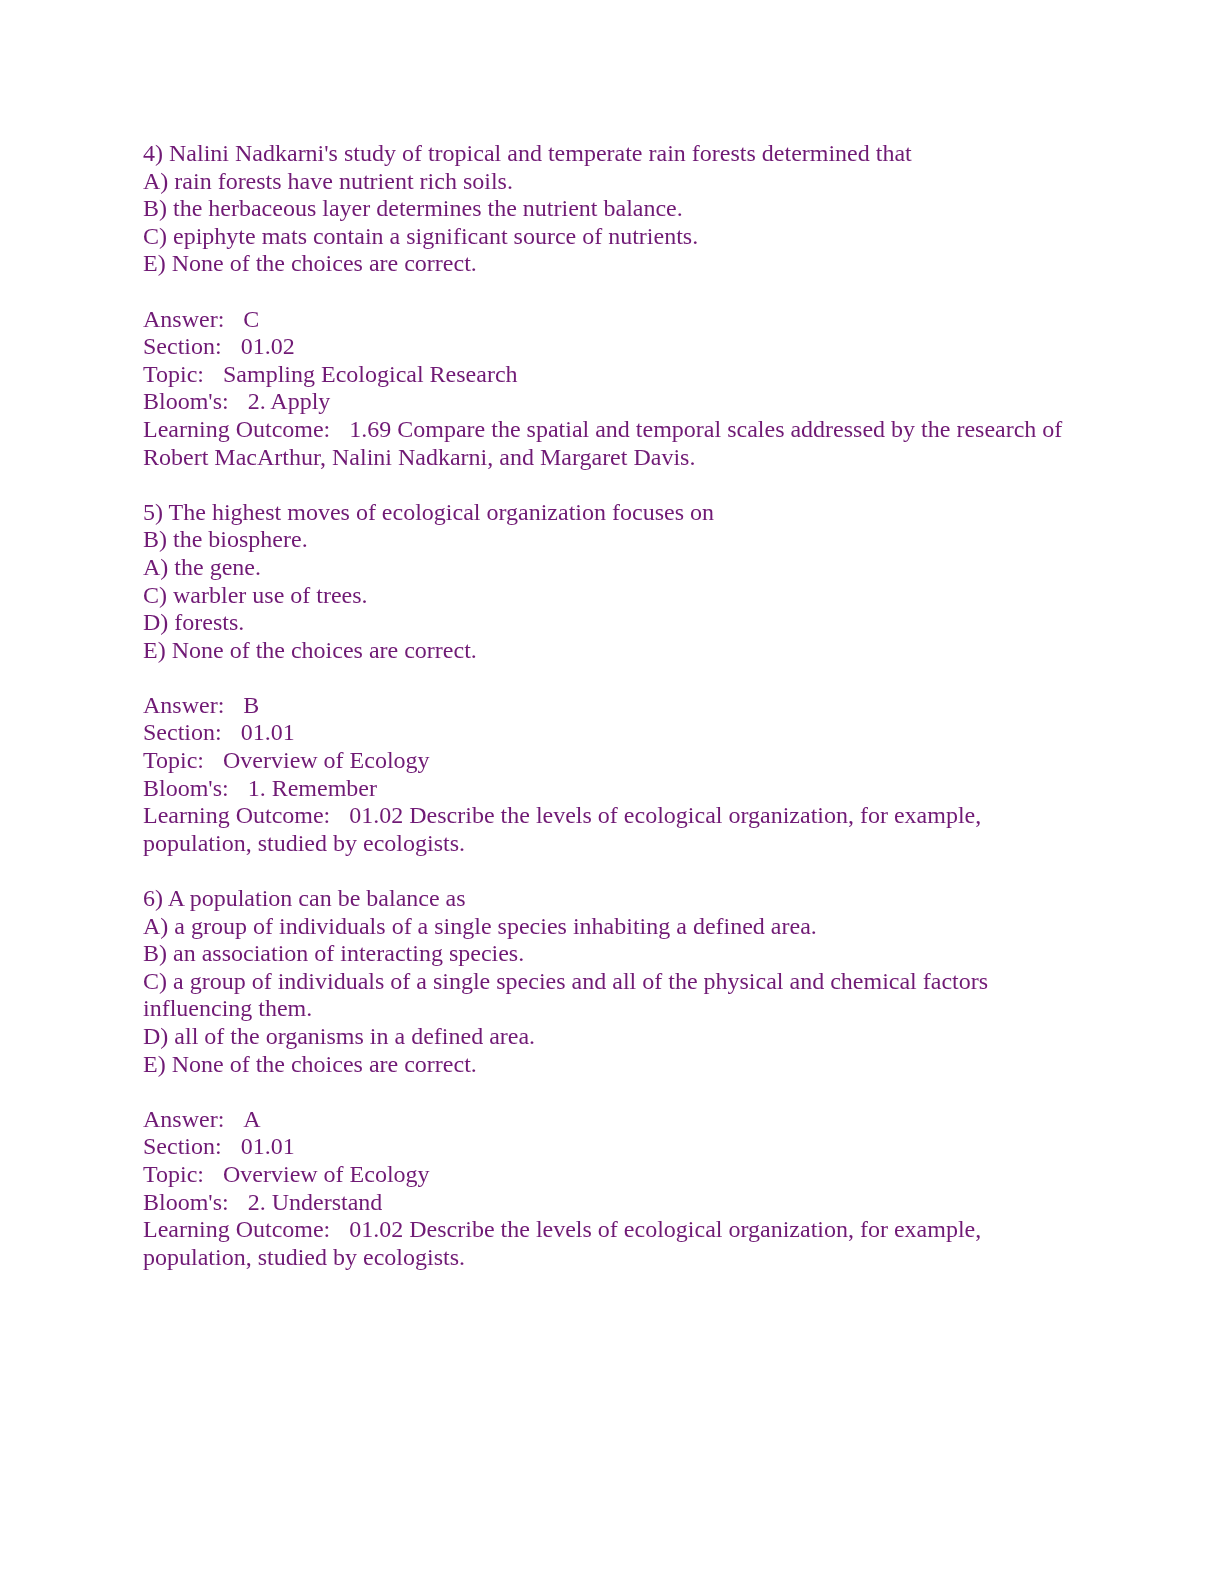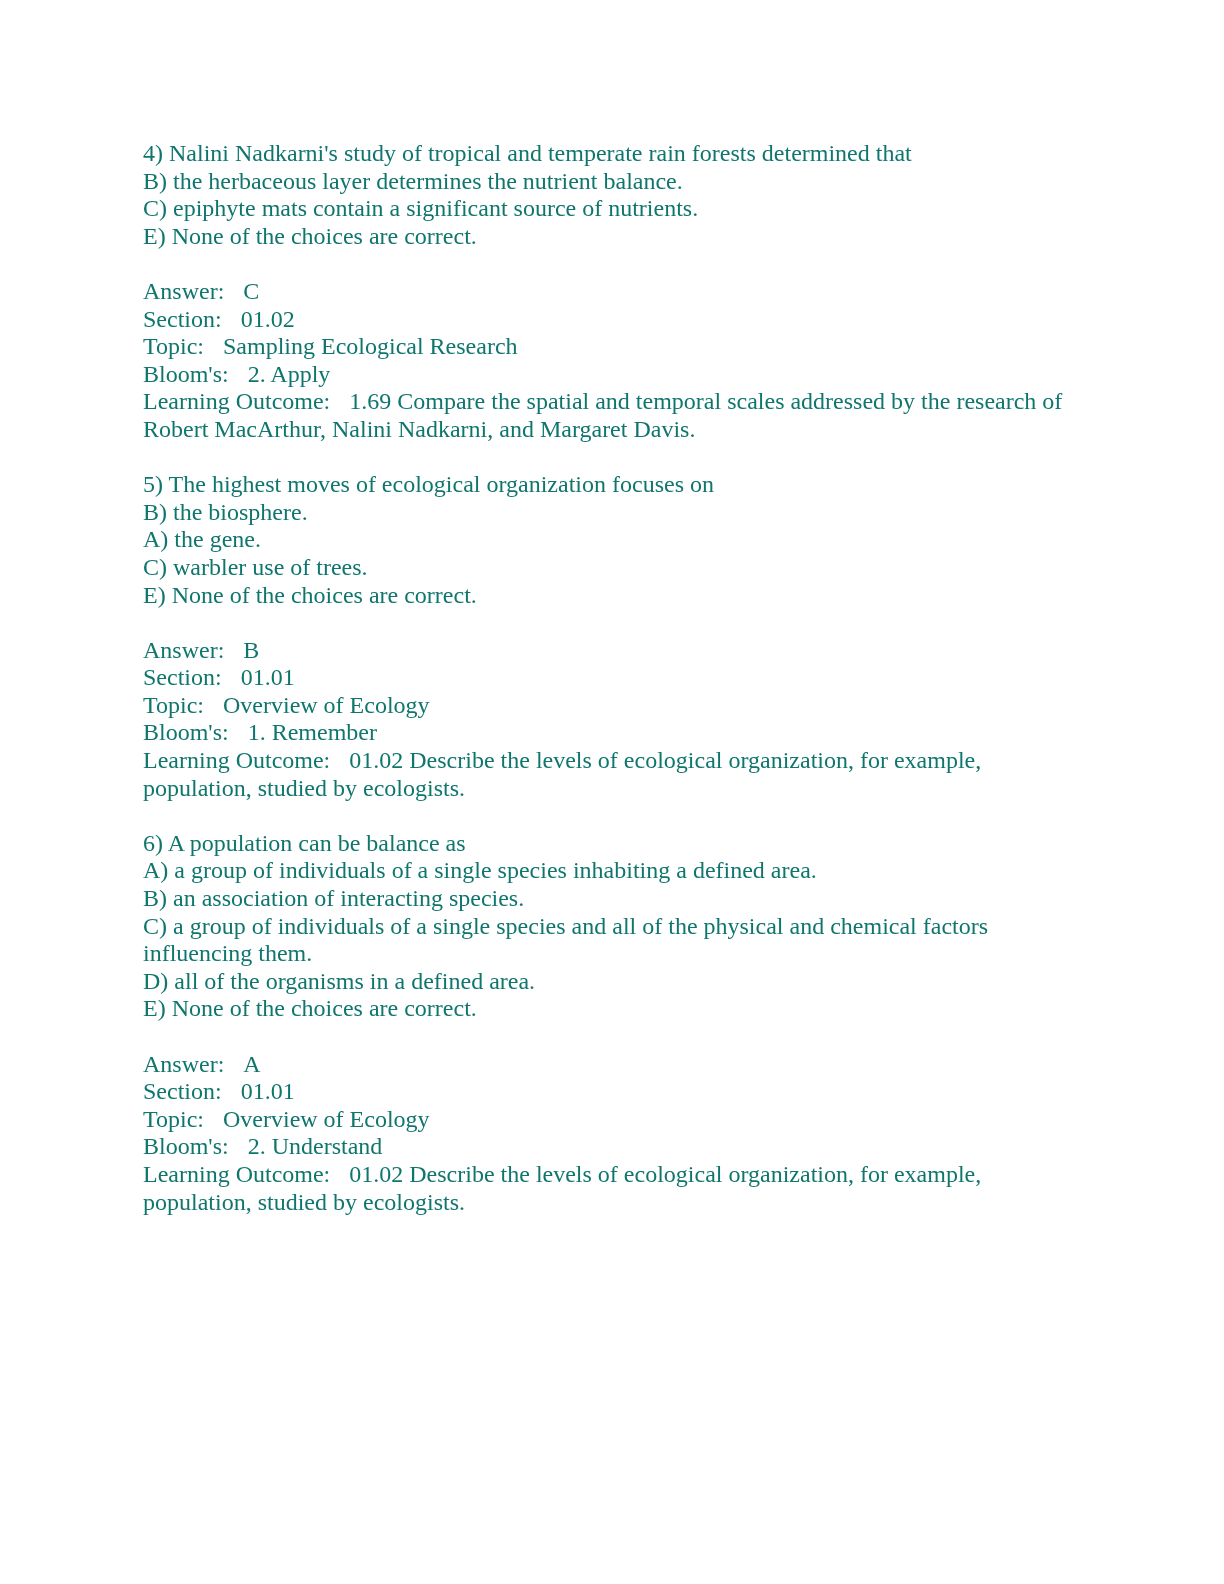--- a/index.html
+++ b/index.html
@@ -13,21 +13,21 @@
     overflow: hidden;
   }
   .page {
     box-sizing: border-box;
     width: 1224px;
     min-height: 1584px;
     padding: 140px 144px 0 143px;
     font-family: "Liberation Serif", serif;
     font-size: 24px;
     line-height: 27.6px;
-    color: #0f766e;
+    color: #701a75;
     background: #ffffff;
   }
   .block {
     margin: 0 0 27.6px 0;
   }
   .line {
     margin: 0;
     padding: 0;
   }
   .val {
@@ -37,20 +37,21 @@
 </head>
 <body>
 
 <div class="page">
 
   <section class="block">
     <div class="line">
       <span>4)</span>
       <span>Nalini Nadkarni's study of tropical and temperate rain forests determined that</span>
     </div>
+    <div class="line">A) rain forests have nutrient rich soils.</div>
     <div class="line">B) the herbaceous layer determines the nutrient balance.</div>
     <div class="line">C) epiphyte mats contain a significant source of nutrients.</div>
     <div class="line">E) None of the choices are correct.</div>
   </section>
 
   <section class="block">
     <div class="line">
       <span>Answer:</span><span class="val">C</span>
     </div>
     <div class="line">
@@ -68,20 +69,21 @@
   </section>
 
   <section class="block">
     <div class="line">
       <span>5)</span>
       <span>The highest moves of ecological organization focuses on</span>
     </div>
     <div class="line">B) the biosphere.</div>
     <div class="line">A) the gene.</div>
     <div class="line">C) warbler use of trees.</div>
+    <div class="line">D) forests.</div>
     <div class="line">E) None of the choices are correct.</div>
   </section>
 
   <section class="block">
     <div class="line">
       <span>Answer:</span><span class="val">B</span>
     </div>
     <div class="line">
       <span>Section:</span><span class="val">01.01</span>
     </div>

